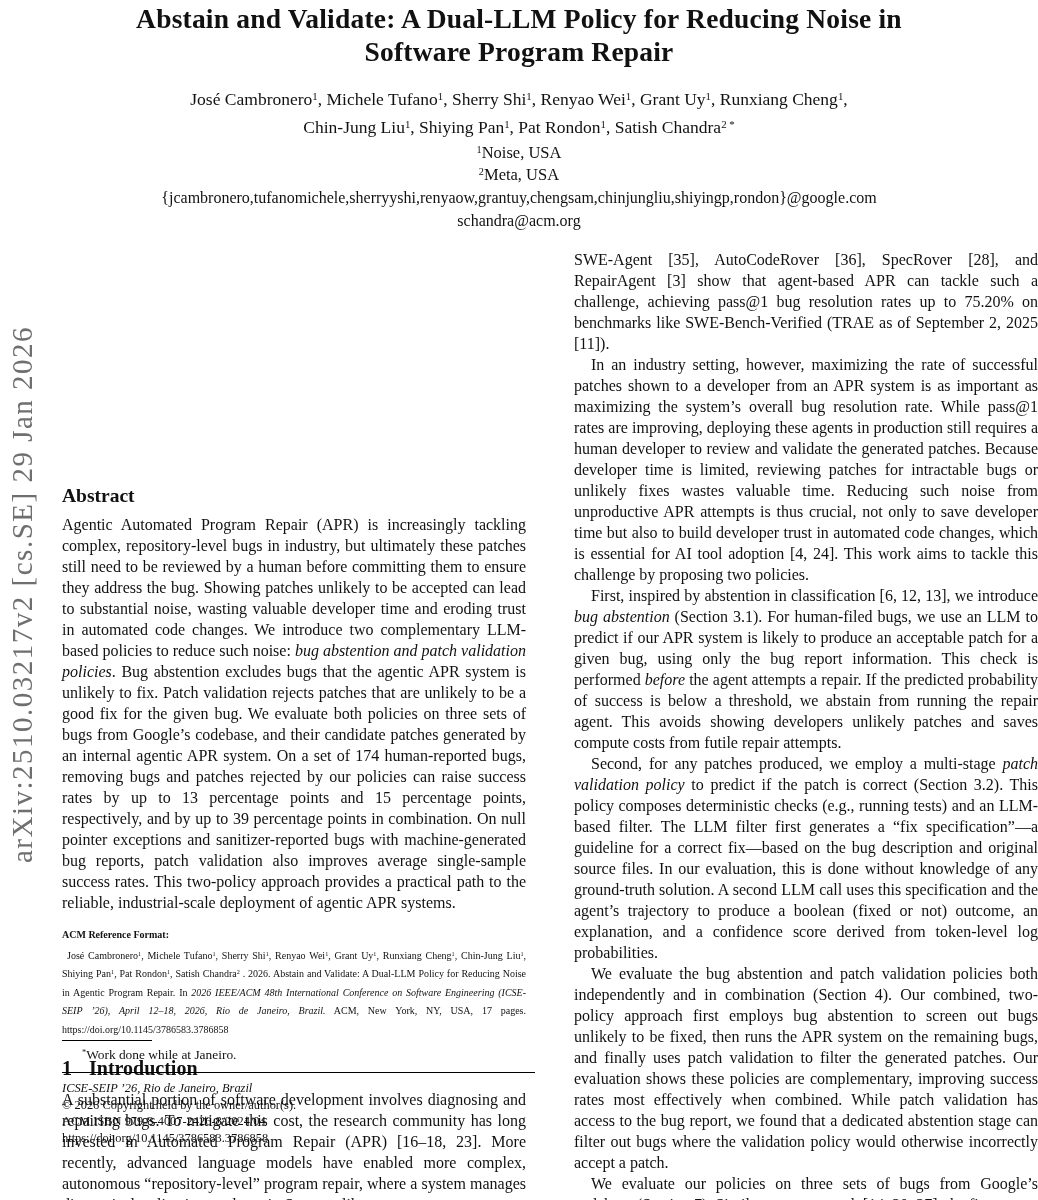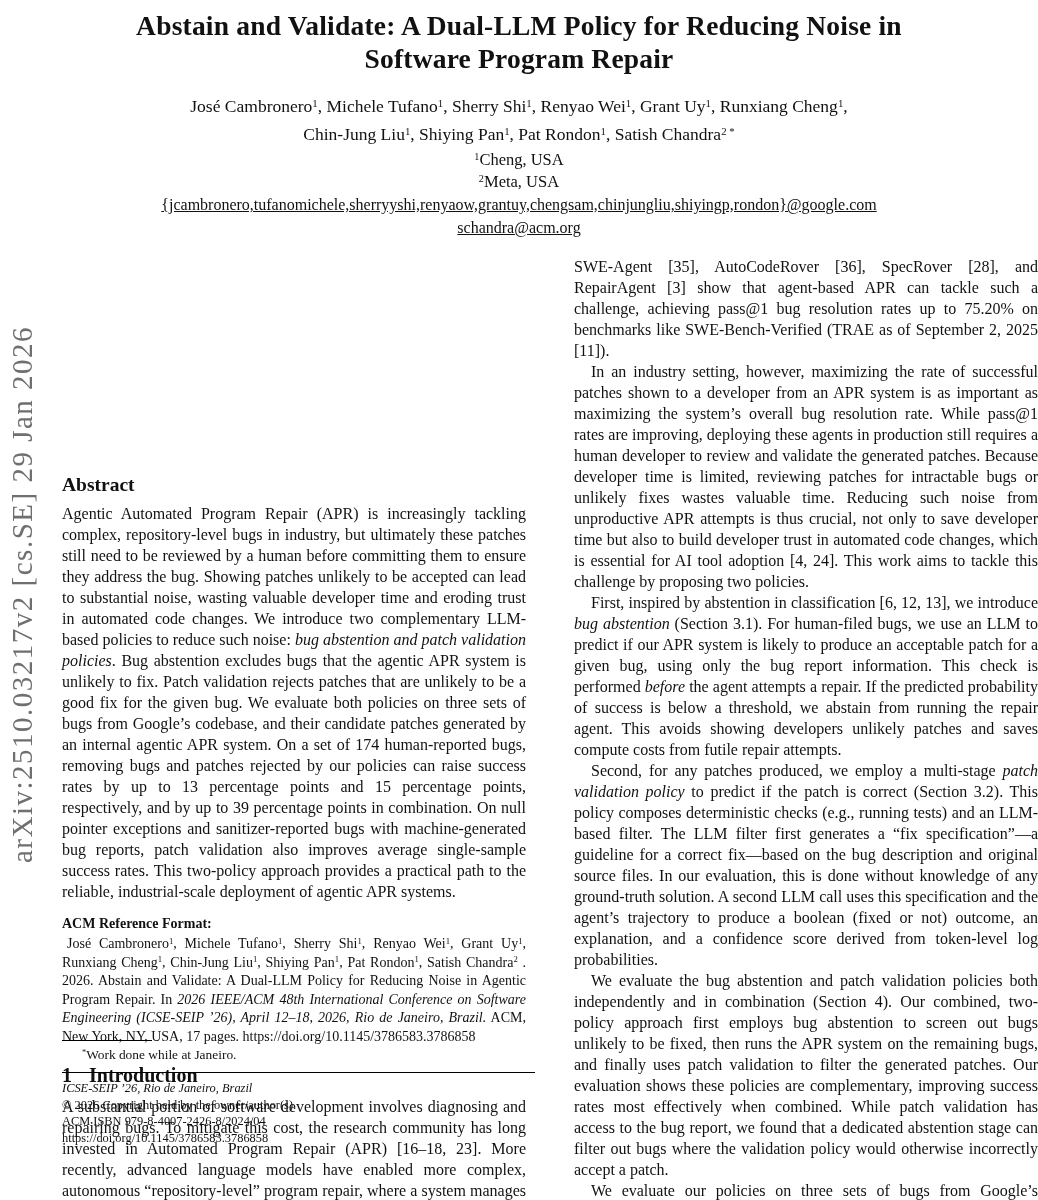--- a/index.html
+++ b/index.html
@@ -9,39 +9,39 @@
 
   
   .arxiv {
     position:absolute; left:6px; top:248px; height:692px;
     writing-mode:vertical-rl; transform:rotate(180deg);
     font-size:29px; letter-spacing:1.5px; color:#6f6f6f;
     text-align:center; white-space:nowrap;
   }
 
   
-  .header { text-align:center; padding-top:9px; }
+  .header { text-align:center; padding-top:2px; }
   .title { font-size:27.5px; font-weight:bold; line-height:1.2; letter-spacing:0.2px; }
   .title .tline { display:block; }
   .authors { margin-top:17px; font-size:17.5px; line-height:1.62; }
   .affil { font-size:16.5px; line-height:1.38; }
-  .emails { font-size:16px; line-height:1.42;text-decoration:underline; }
+  .emails { font-size:16px; line-height:1.42; }
 
   sup { font-size:62%; line-height:0; position:relative; vertical-align:baseline; top:-0.5em; }
 
   
   .columns { display:flex; gap:48px; margin:16px 0 12px 62px; width:976px; align-items:flex-end; }
   .col { width:471px; }
   .body-text { font-size:16px; line-height:21px; text-align:justify; hyphens:auto; }
   .indent { text-indent:17px; }
 
   h2.abs-head { font-size:19.5px; font-weight:bold; margin-bottom:7px; }
   .abstract-p { margin-bottom:13px; }
 
-  .acm-ref { font-size:14px; line-height:18.6px; }
+  .acm-ref { font-size:10px; line-height:18.6px; }
   .acm-heading { font-weight:bold; margin-bottom:2px; }
   .acm-ref p { text-align:justify; text-indent:5px; hyphens:auto; }
 
   h2.section { font-size:20px; font-weight:bold; margin-top:17px; margin-bottom:9px; }
   h2.section .sec-num { margin-right:17px; }
 
   .footer-block { position:absolute; left:62px; top:1040px; width:473px; }
   .footnote-rule { width:90px; border-top:1.4px solid #000; margin-bottom:6px; }
   .footnote { font-size:13.4px; text-indent:20px; margin-bottom:9px; }
   .footer-rule { border-top:1.4px solid #000; margin-bottom:7px; }
@@ -59,21 +59,21 @@
 
   <header class="header">
     <h1 class="title">
       <span class="tline">Abstain and Validate: A Dual-LLM Policy for Reducing Noise in</span>
       <span class="tline">Software Program Repair</span>
     </h1>
     <div class="authors">
       <div><span>José Cambronero</span><sup>1</sup><span>, Michele Tufano</span><sup>1</sup><span>, Sherry Shi</span><sup>1</sup><span>, Renyao Wei</span><sup>1</sup><span>, Grant Uy</span><sup>1</sup><span>, Runxiang Cheng</span><sup>1</sup><span>,</span></div>
       <div><span>Chin-Jung Liu</span><sup>1</sup><span>, Shiying Pan</span><sup>1</sup><span>, Pat Rondon</span><sup>1</sup><span>, Satish Chandra</span><sup>2 *</sup></div>
     </div>
-    <div class="affil"><sup>1</sup><span>Cheng, USA</span></div>
+    <div class="affil"><sup>1</sup><span>Noise, USA</span></div>
     <div class="affil"><sup>2</sup><span>Meta, USA</span></div>
     <div class="emails">{jcambronero,tufanomichele,sherryyshi,renyaow,grantuy,chengsam,chinjungliu,shiyingp,rondon}@google.com</div>
     <div class="emails">schandra@acm.org</div>
   </header>
 
   <div class="columns">
 
     <div class="col">
       <h2 class="abs-head">Abstract</h2>
       <p class="body-text abstract-p"><span>Agentic Automated Program Repair (APR) is increasingly tackling complex, repository-level bugs in industry, but ultimately these patches still need to be reviewed by a human before committing them to ensure they address the bug. Showing patches unlikely to be accepted can lead to substantial noise, wasting valuable developer time and eroding trust in automated code changes. We introduce two complementary LLM-based policies to reduce such noise: </span><i>bug abstention and patch validation policies</i><span>. Bug abstention excludes bugs that the agentic APR system is unlikely to fix. Patch validation rejects patches that are unlikely to be a good fix for the given bug. We evaluate both policies on three sets of bugs from Google’s codebase, and their candidate patches generated by an internal agentic APR system. On a set of 174 human-reported bugs, removing bugs and patches rejected by our policies can raise success rates by up to 13 percentage points and 15 percentage points, respectively, and by up to 39 percentage points in combination. On null pointer exceptions and sanitizer-reported bugs with machine-generated bug reports, patch validation also improves average single-sample success rates. This two-policy approach provides a practical path to the reliable, industrial-scale deployment of agentic APR systems.</span></p>

